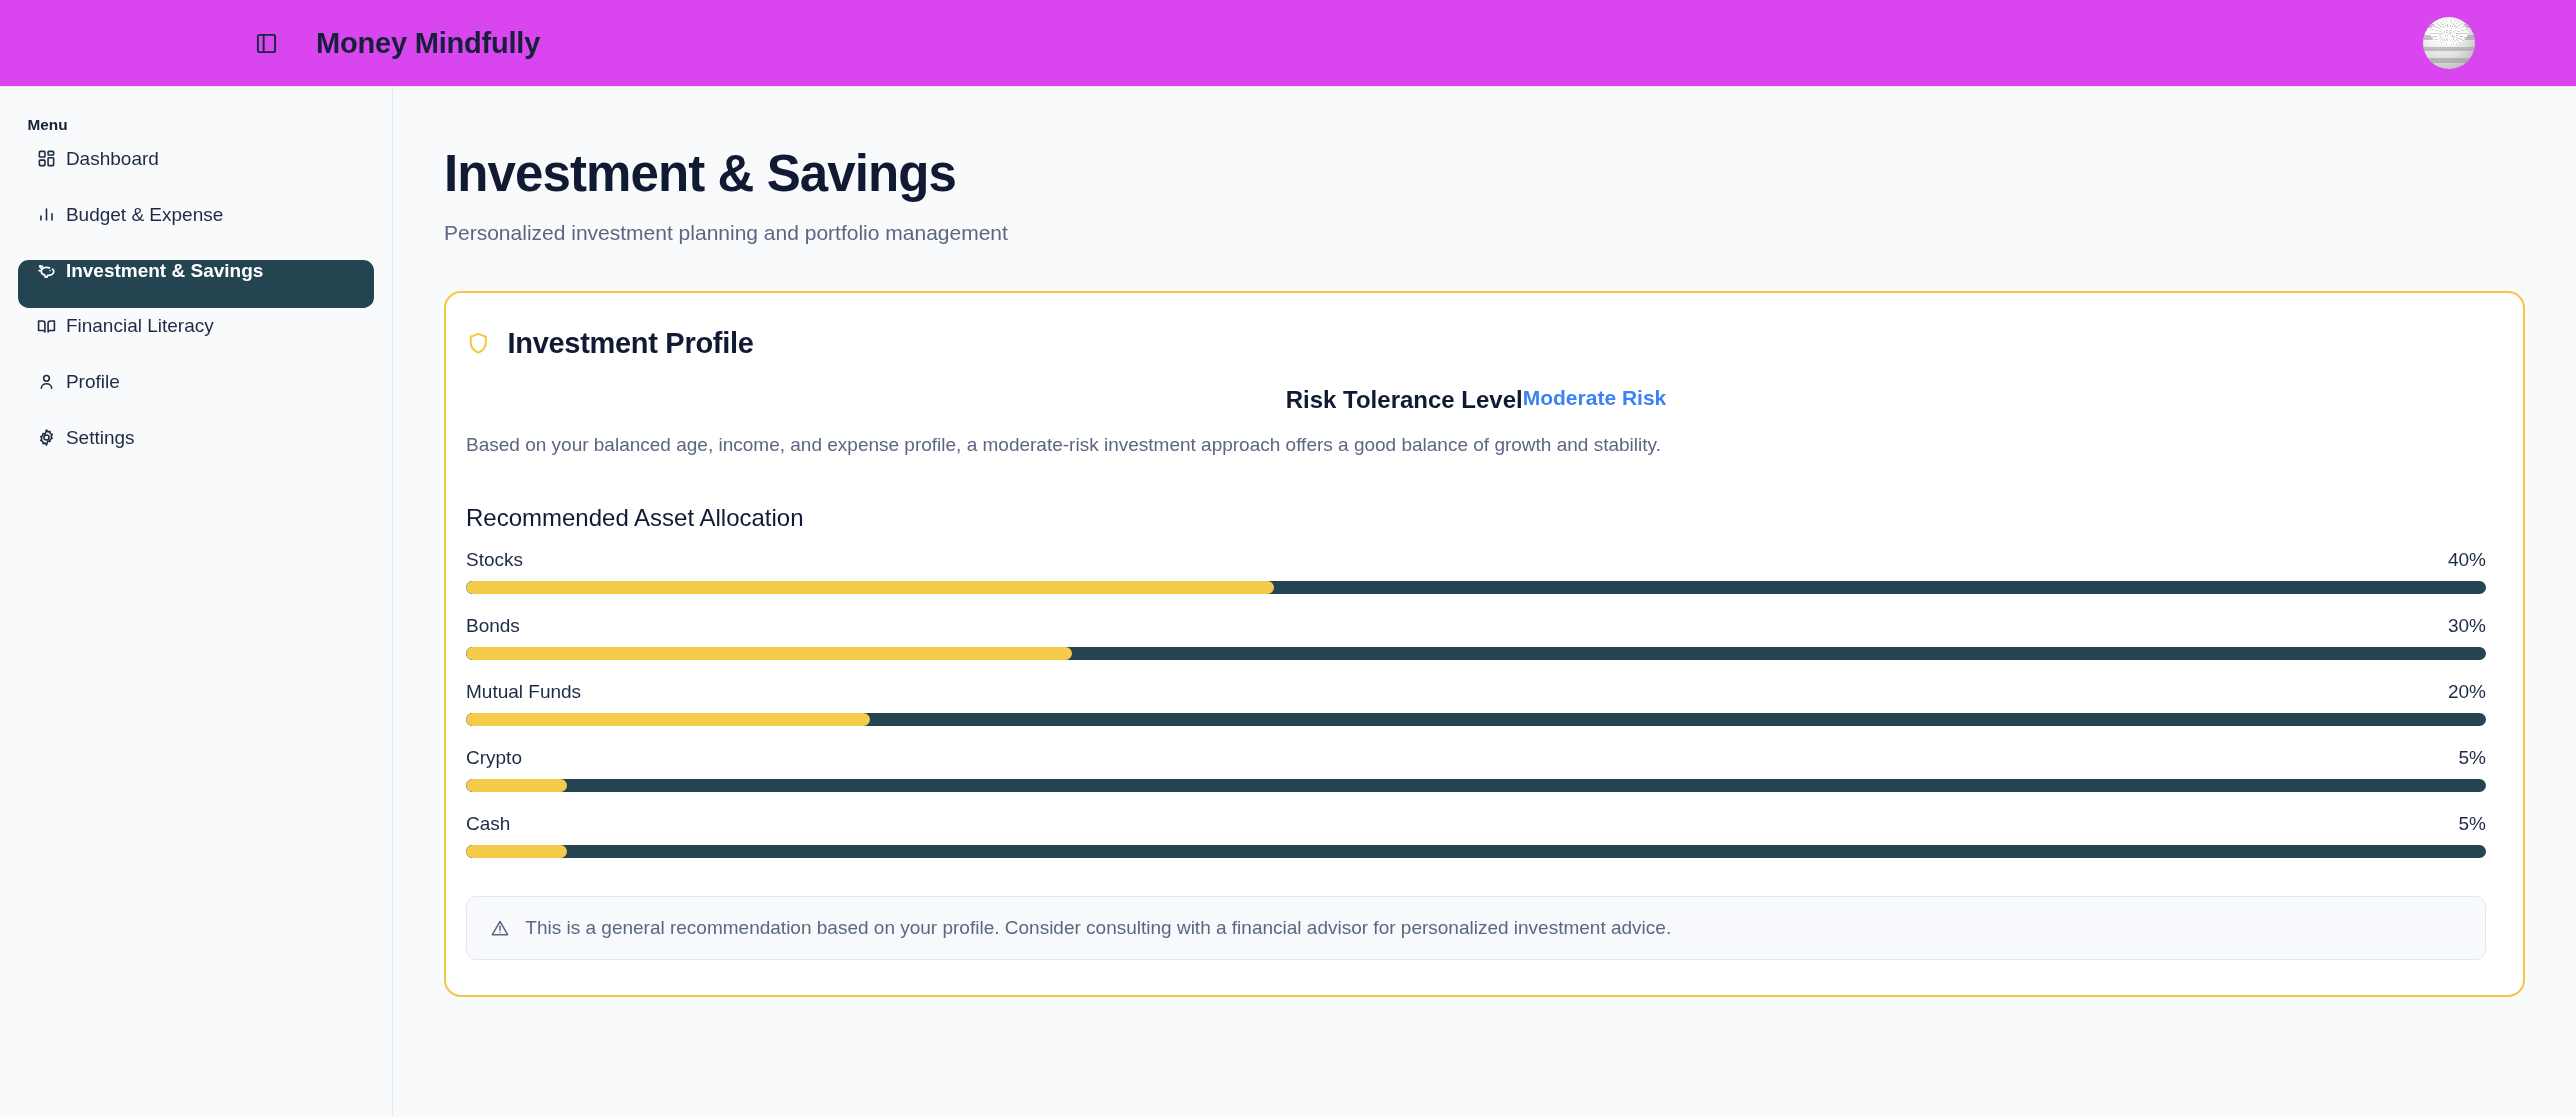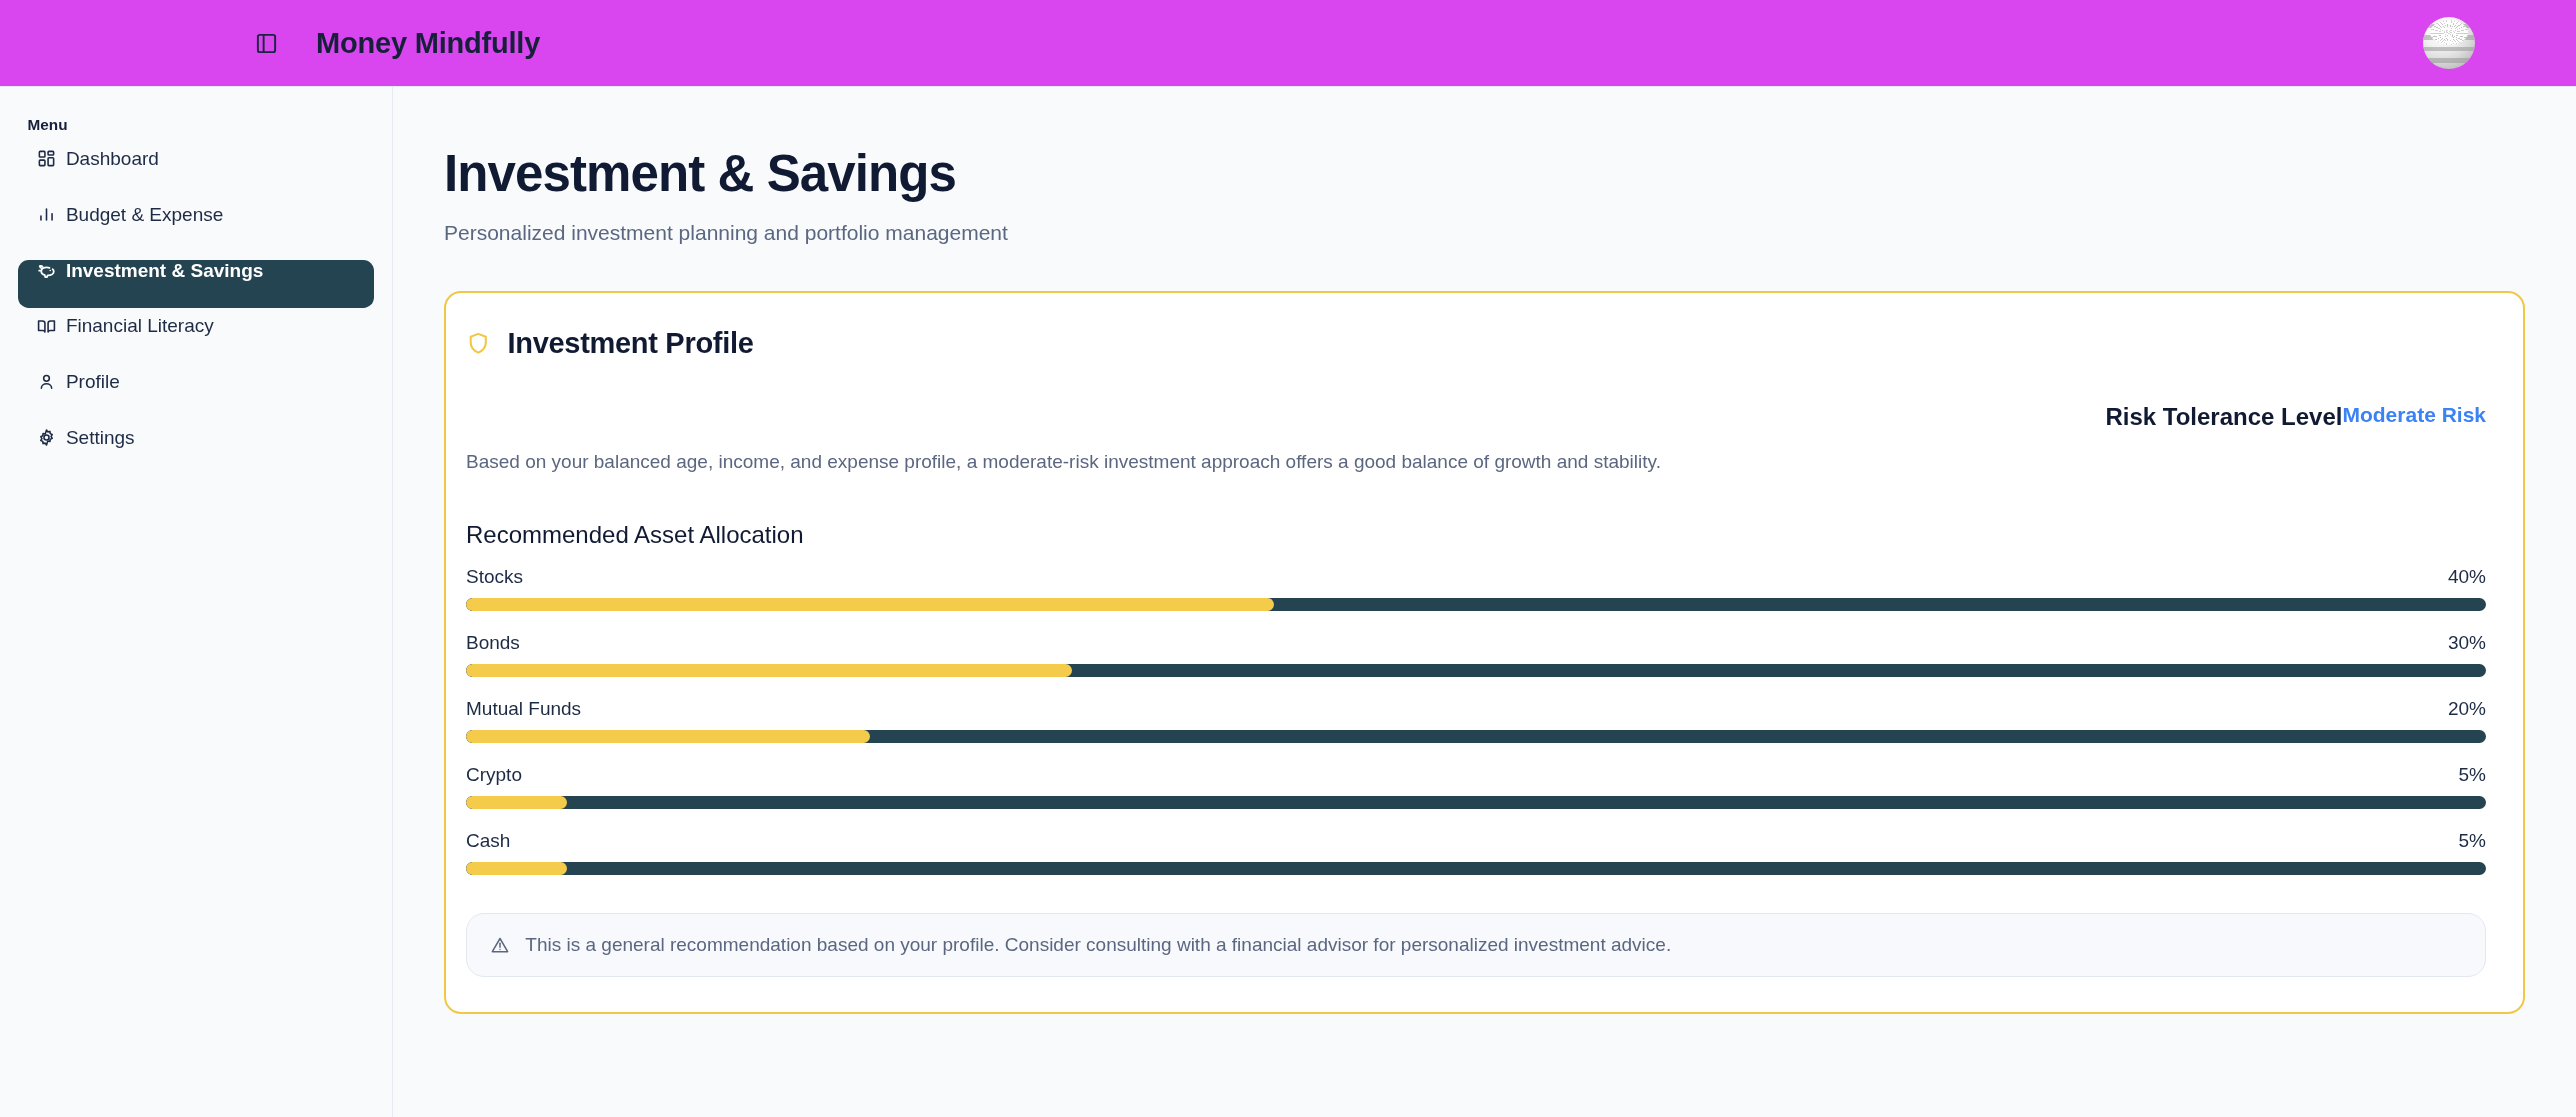--- a/index.html
+++ b/index.html
@@ -93,22 +93,22 @@
     margin-top: 46px;
     background: #ffffff;
     border: 2.3px solid #f2c744;
     border-radius: 17px;
     padding: 34px 37px 35px 20px;
   }
   .card-head { display: flex; align-items: center; gap: 17px; }
   .card-title { font-size: 29px; font-weight: bold; color: #111a33; letter-spacing: -0.3px; }
 
   .risk-row {
-    display: flex; align-items: flex-start; justify-content: flex-end;
-    margin-top: 43px;
+    display: flex; align-items: flex-start; justify-content: center;
+    margin-top: 26px;
   }
   .risk-label { font-size: 24px; font-weight: bold; color: #111a33; }
   .risk-badge { font-size: 21px; font-weight: bold; color: #3b82f6; white-space: nowrap; }
   .risk-desc { font-size: 19px; color: #5b6780; margin-top: 20px; }
 
   .alloc-title { font-size: 24px; font-weight: normal; color: #111a33; margin-top: 48px; }
 
   .alloc-list { margin-top: 17px; }
   .alloc-row { margin-bottom: 21px; }
   .alloc-row:last-child { margin-bottom: 0; }
@@ -121,21 +121,21 @@
   .track {
     position: relative; width: 100%; height: 13px;
     background: #234450; border-radius: 7px; overflow: hidden;
   }
   .fill { position: absolute; left: 0; top: 0; height: 100%; background: #f5cb4c; border-radius: 7px; }
 
   .note {
     margin-top: 38px;
     background: #f7f9fc;
     border: 1.5px solid #e3e8f0;
-    border-radius: 18px;
+    border-radius: 10px;
     padding: 20px 23px;
     display: flex; align-items: center; gap: 15.3px;
   }
   .note-text { font-size: 19px; color: #5b6780; }
 </style>
 </head>
 <body>
 
 <div id="app">
 

